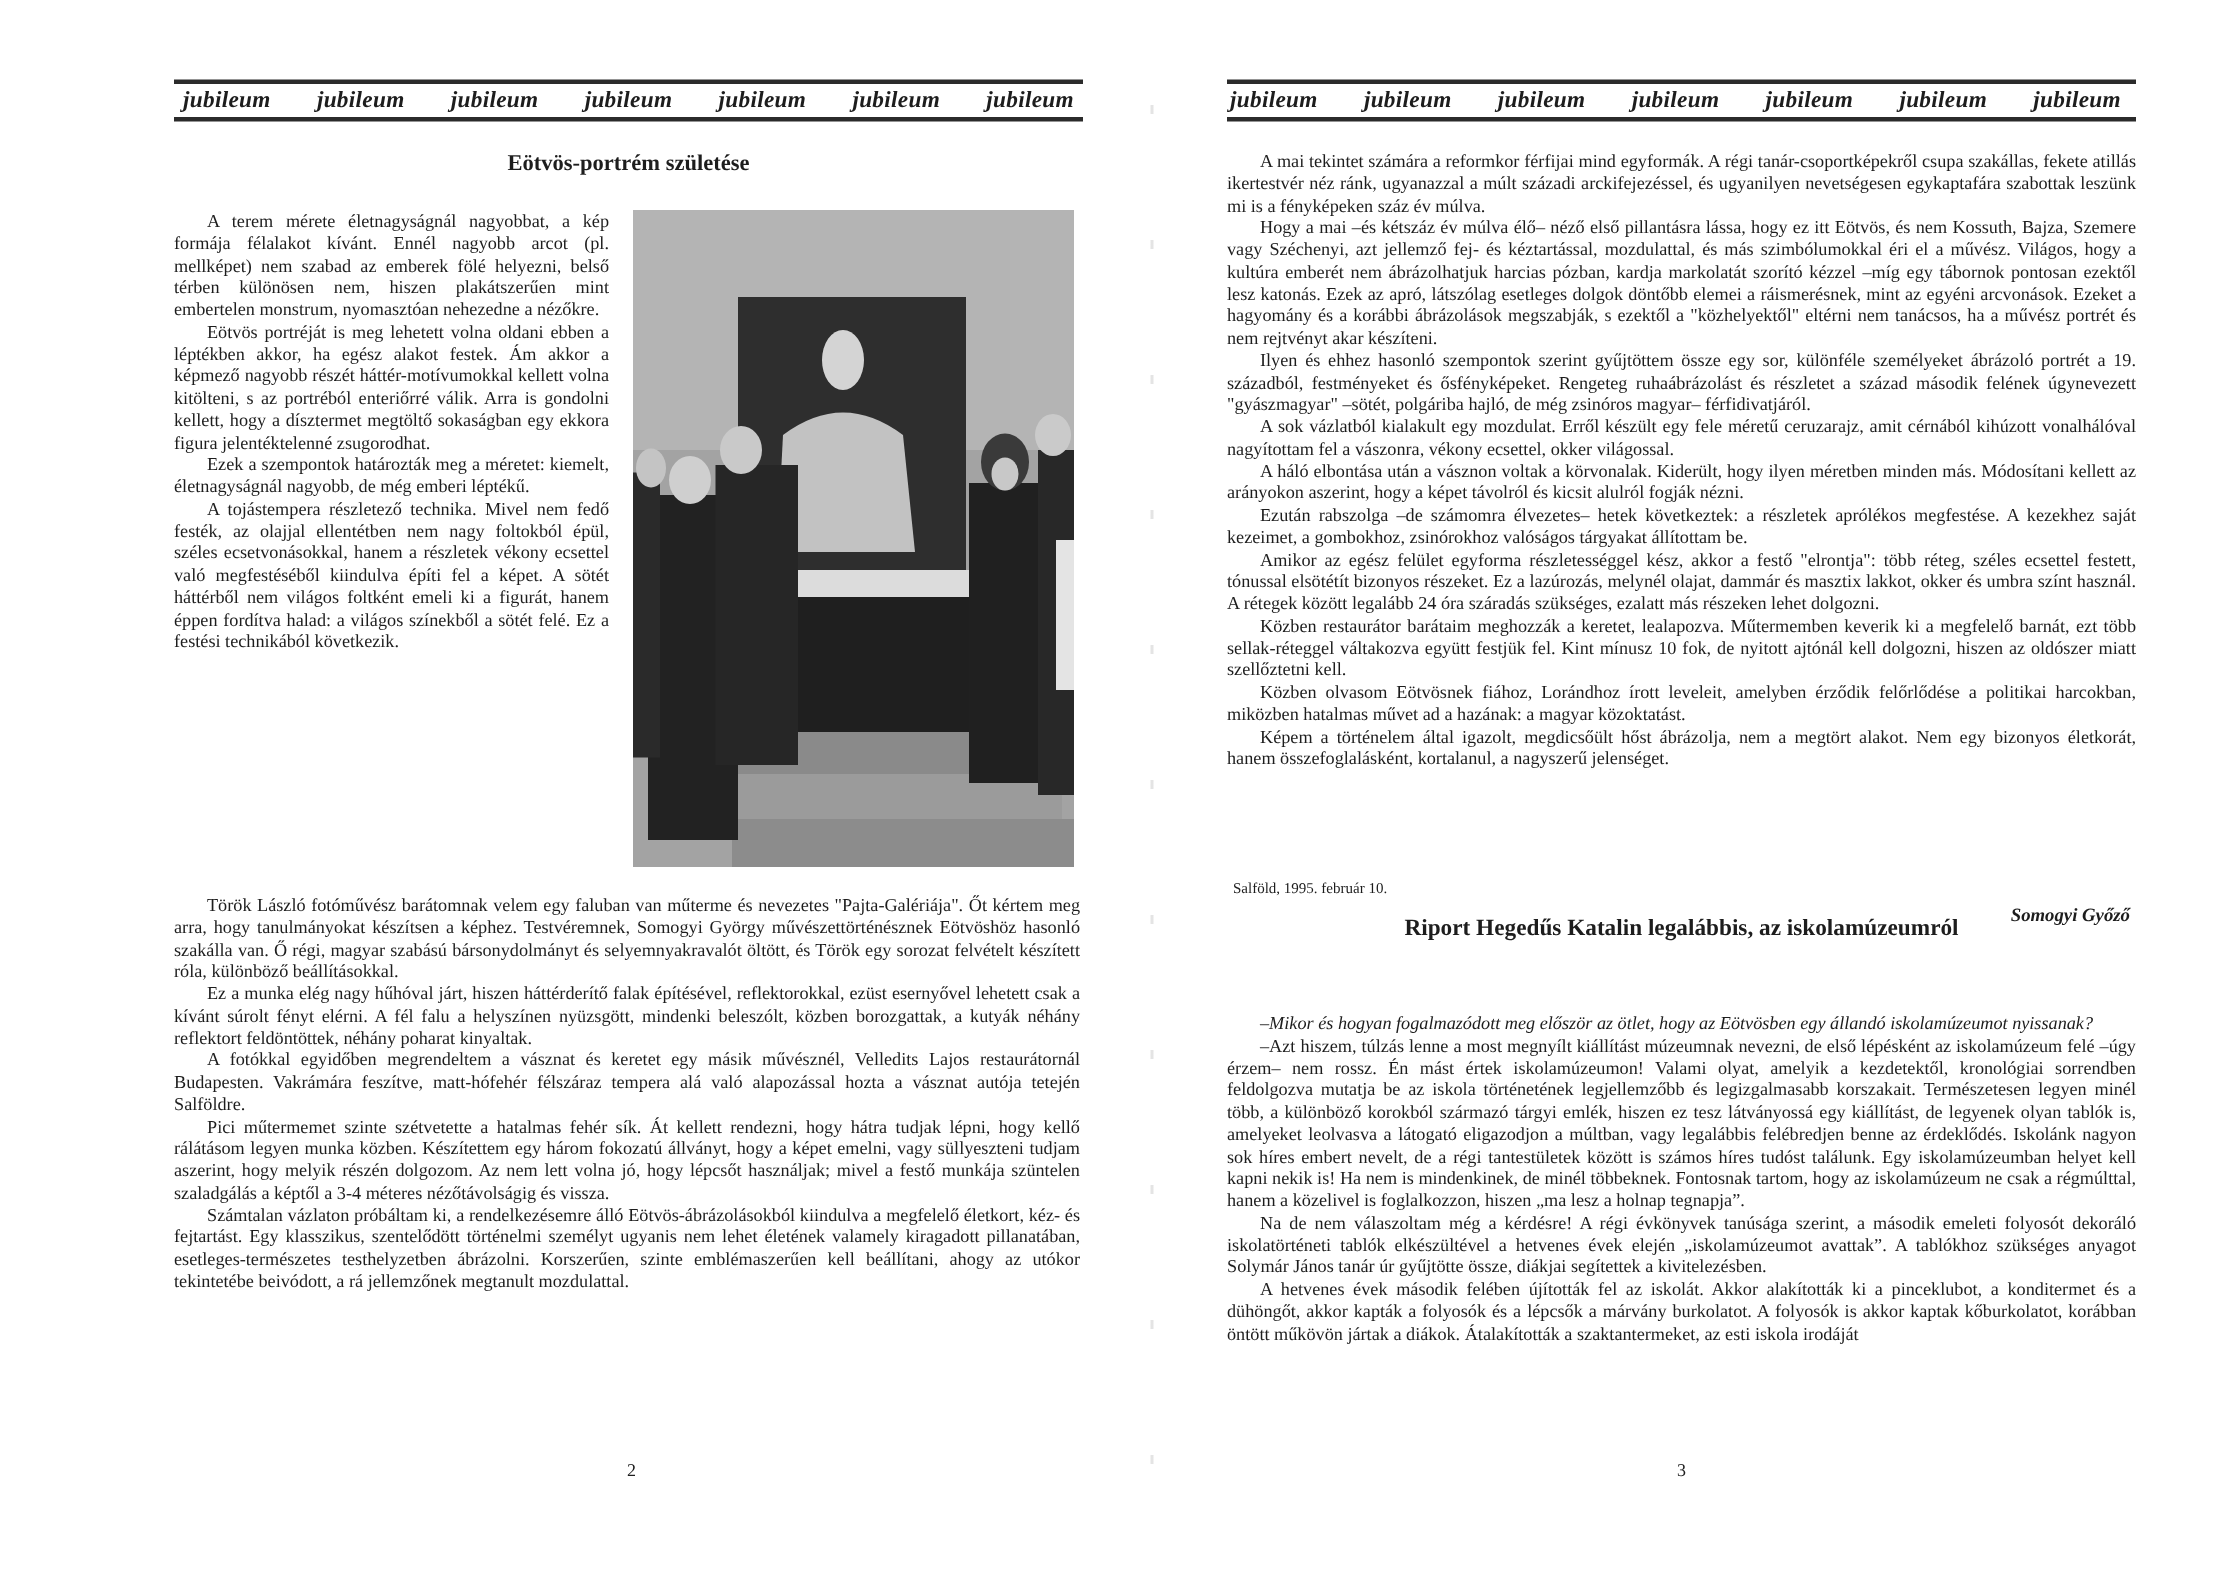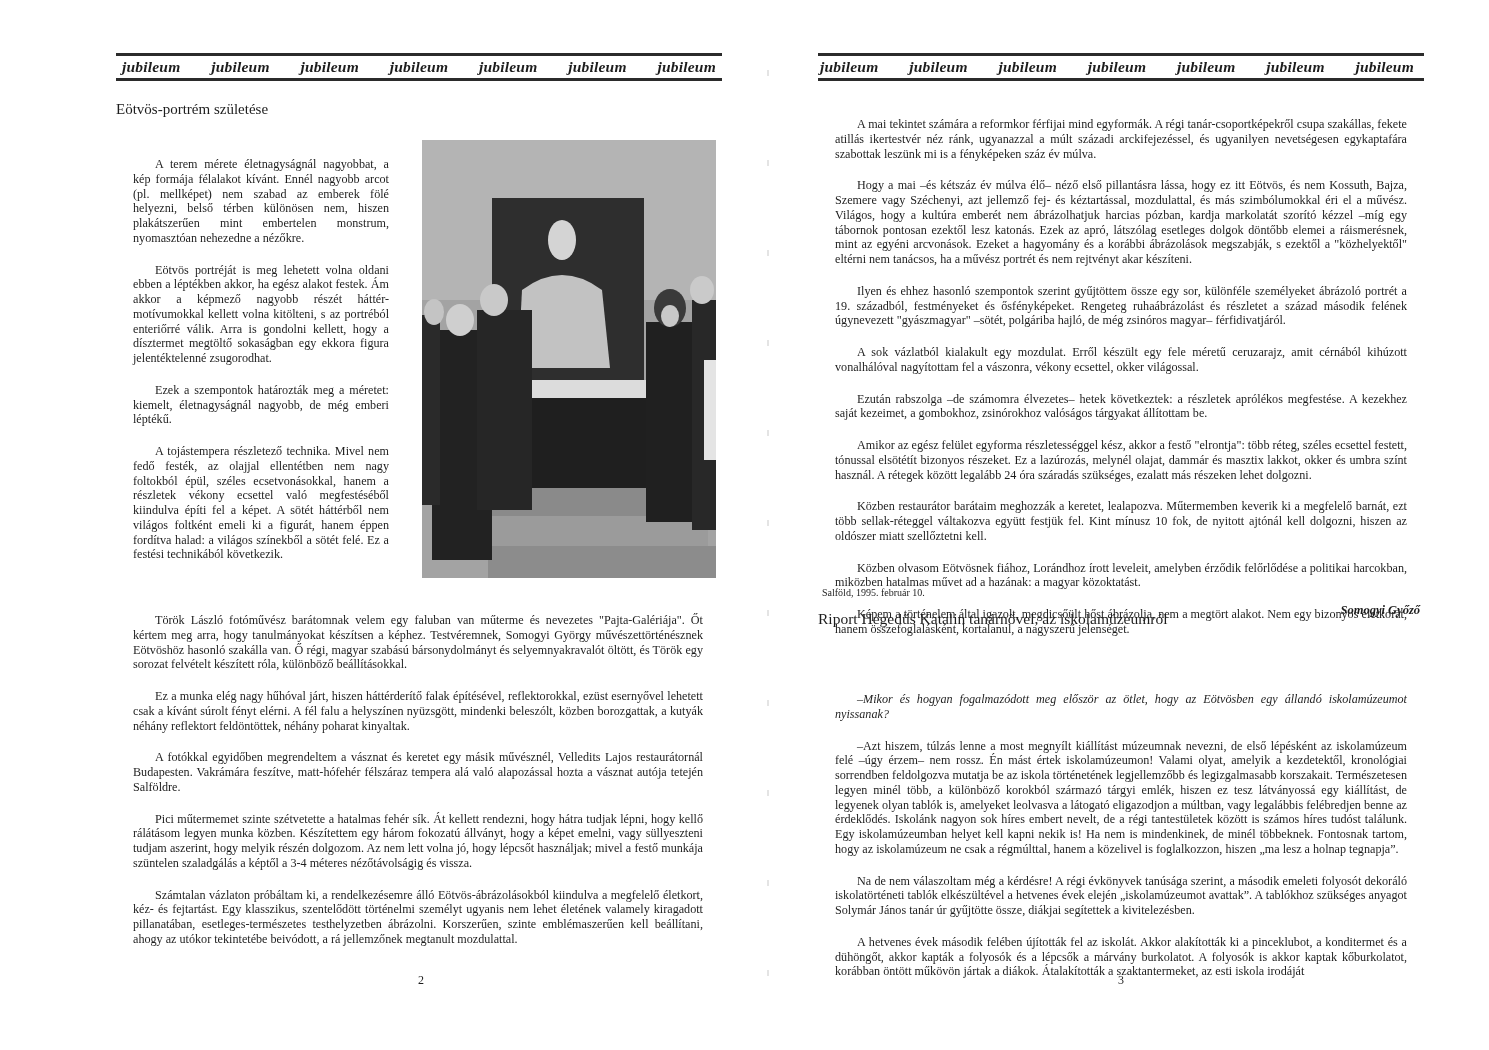--- a/index.html
+++ b/index.html
@@ -12,23 +12,23 @@
   .page-right { left:818px; width:606px; }
   .gutter { position:absolute; left:767px; top:30px; width:2px; height:990px;
     background:repeating-linear-gradient(to bottom, transparent 0 40px, #e4e4e4 40px 46px, transparent 46px 90px); }
 
   .header { position:absolute; top:53px; left:0; width:100%; height:28px;
     border-top:3px solid #2b2b2b; border-bottom:3px solid #2b2b2b;
     display:flex; justify-content:space-between; align-items:center; box-sizing:border-box; padding:0 6px; }
   .page-right .header { padding:0 10px 0 2px; }
   .header span { font-style:italic; font-weight:bold; font-size:15.5px; letter-spacing:0.2px; }
 
-  .title { position:absolute; font-weight:normal; font-size:15px; text-align:left; width:100%; }
+  .title { position:absolute; font-weight:bold; font-size:15px; text-align:center; width:100%; }
   .body-text { font-size:12.15px; line-height:14.75px; text-align:justify; }
-  .body-text p { margin:17px; text-indent:22px; }
+  .body-text p { margin:0; text-indent:22px; }
 
   .col-left { position:absolute; top:140px; left:0; width:290px; }
   .photo { position:absolute; top:140px; left:306px; width:294px; height:438px;
     background:#9a9a9a; overflow:hidden; }
   .full-left { position:absolute; top:596px; left:0; width:604px; }
 
   .full-right { position:absolute; top:100px; left:0; width:606px; }
   .signoff-place { position:absolute; top:587px; left:4px; font-size:10px; }
   .signoff-author { position:absolute; top:603px; right:4px; font-size:12.5px; font-style:italic; font-weight:bold; }
   .title2 { top:610px; font-size:15.5px; }
@@ -115,31 +115,32 @@
     <span>jubileum</span>
     <span>jubileum</span>
     <span>jubileum</span>
   </div>
 
   <div class="full-right body-text">
     <p>A mai tekintet számára a reformkor férfijai mind egyformák. A régi tanár-csoportképekről csupa szakállas, fekete atillás ikertestvér néz ránk, ugyanazzal a múlt századi arckifejezéssel, és ugyanilyen nevetségesen egykaptafára szabottak leszünk mi is a fényképeken száz év múlva.</p>
     <p>Hogy a mai –és kétszáz év múlva élő– néző első pillantásra lássa, hogy ez itt Eötvös, és nem Kossuth, Bajza, Szemere vagy Széchenyi, azt jellemző fej- és kéztartással, mozdulattal, és más szimbólumokkal éri el a művész. Világos, hogy a kultúra emberét nem ábrázolhatjuk harcias pózban, kardja markolatát szorító kézzel –míg egy tábornok pontosan ezektől lesz katonás. Ezek az apró, látszólag esetleges dolgok döntőbb elemei a ráismerésnek, mint az egyéni arcvonások. Ezeket a hagyomány és a korábbi ábrázolások megszabják, s ezektől a "közhelyektől" eltérni nem tanácsos, ha a művész portrét és nem rejtvényt akar készíteni.</p>
     <p>Ilyen és ehhez hasonló szempontok szerint gyűjtöttem össze egy sor, különféle személyeket ábrázoló portrét a 19. századból, festményeket és ősfényképeket. Rengeteg ruhaábrázolást és részletet a század második felének úgynevezett "gyászmagyar" –sötét, polgáriba hajló, de még zsinóros magyar– férfidivatjáról.</p>
     <p>A sok vázlatból kialakult egy mozdulat. Erről készült egy fele méretű ceruzarajz, amit cérnából kihúzott vonalhálóval nagyítottam fel a vászonra, vékony ecsettel, okker világossal.</p>
+    <p>A háló elbontása után a vásznon voltak a körvonalak. Kiderült, hogy ilyen méretben minden más. Módosítani kellett az arányokon aszerint, hogy a képet távolról és kicsit alulról fogják nézni.</p>
     <p>Ezután rabszolga –de számomra élvezetes– hetek következtek: a részletek aprólékos megfestése. A kezekhez saját kezeimet, a gombokhoz, zsinórokhoz valóságos tárgyakat állítottam be.</p>
     <p>Amikor az egész felület egyforma részletességgel kész, akkor a festő "elrontja": több réteg, széles ecsettel festett, tónussal elsötétít bizonyos részeket. Ez a lazúrozás, melynél olajat, dammár és masztix lakkot, okker és umbra színt használ. A rétegek között legalább 24 óra száradás szükséges, ezalatt más részeken lehet dolgozni.</p>
     <p>Közben restaurátor barátaim meghozzák a keretet, lealapozva. Műtermemben keverik ki a megfelelő barnát, ezt több sellak-réteggel váltakozva együtt festjük fel. Kint mínusz 10 fok, de nyitott ajtónál kell dolgozni, hiszen az oldószer miatt szellőztetni kell.</p>
     <p>Közben olvasom Eötvösnek fiához, Lorándhoz írott leveleit, amelyben érződik felőrlődése a politikai harcokban, miközben hatalmas művet ad a hazának: a magyar közoktatást.</p>
     <p>Képem a történelem által igazolt, megdicsőült hőst ábrázolja, nem a megtört alakot. Nem egy bizonyos életkorát, hanem összefoglalásként, kortalanul, a nagyszerű jelenséget.</p>
   </div>
 
   <div class="signoff-place">Salföld, 1995. február 10.</div>
   <div class="signoff-author">Somogyi Győző</div>
 
-  <div class="title title2">Riport Hegedűs Katalin tanárnővel, az iskolamúzeumról</div>
+  <div class="title title2">Riport Hegedűs Katalin legalábbis, az iskolamúzeumról</div>
 
   <div class="interview body-text">
     <p class="q">–Mikor és hogyan fogalmazódott meg először az ötlet, hogy az Eötvösben egy állandó iskolamúzeumot nyissanak?</p>
     <p>–Azt hiszem, túlzás lenne a most megnyílt kiállítást múzeumnak nevezni, de első lépésként az iskolamúzeum felé –úgy érzem– nem rossz. Én mást értek iskolamúzeumon! Valami olyat, amelyik a kezdetektől, kronológiai sorrendben feldolgozva mutatja be az iskola történetének legjellemzőbb és legizgalmasabb korszakait. Természetesen legyen minél több, a különböző korokból származó tárgyi emlék, hiszen ez tesz látványossá egy kiállítást, de legyenek olyan tablók is, amelyeket leolvasva a látogató eligazodjon a múltban, vagy legalábbis felébredjen benne az érdeklődés. Iskolánk nagyon sok híres embert nevelt, de a régi tantestületek között is számos híres tudóst találunk. Egy iskolamúzeumban helyet kell kapni nekik is! Ha nem is mindenkinek, de minél többeknek. Fontosnak tartom, hogy az iskolamúzeum ne csak a régmúlttal, hanem a közelivel is foglalkozzon, hiszen „ma lesz a holnap tegnapja”.</p>
     <p>Na de nem válaszoltam még a kérdésre! A régi évkönyvek tanúsága szerint, a második emeleti folyosót dekoráló iskolatörténeti tablók elkészültével a hetvenes évek elején „iskolamúzeumot avattak”. A tablókhoz szükséges anyagot Solymár János tanár úr gyűjtötte össze, diákjai segítettek a kivitelezésben.</p>
     <p>A hetvenes évek második felében újították fel az iskolát. Akkor alakították ki a pinceklubot, a konditermet és a dühöngőt, akkor kapták a folyosók és a lépcsők a márvány burkolatot. A folyosók is akkor kaptak kőburkolatot, korábban öntött műkövön jártak a diákok. Átalakították a szaktantermeket, az esti iskola irodáját</p>
   </div>
 
   <div class="pnum" style="left:300px;">3</div>
 </div>

